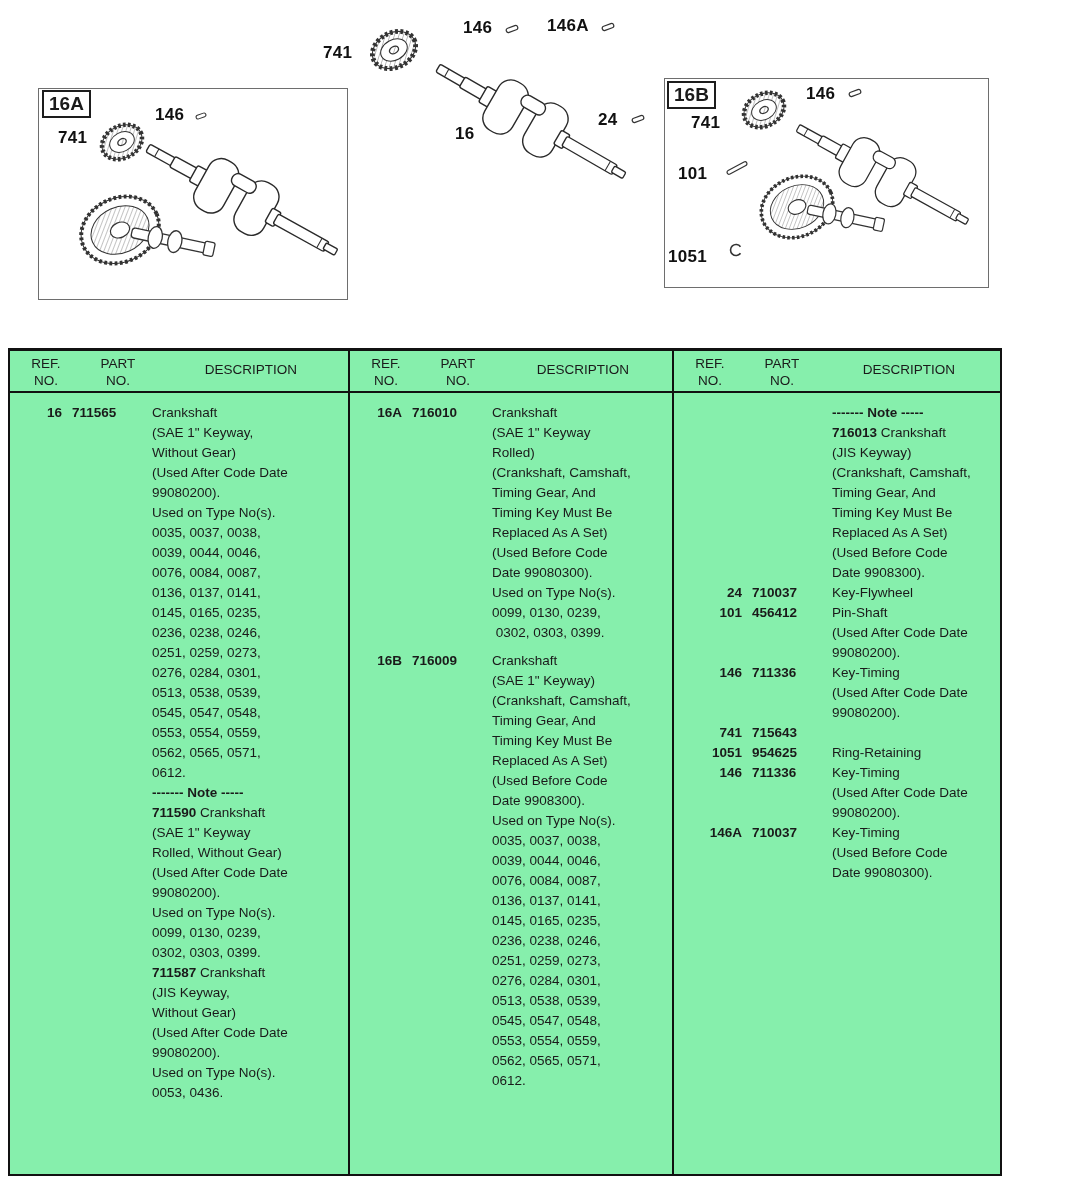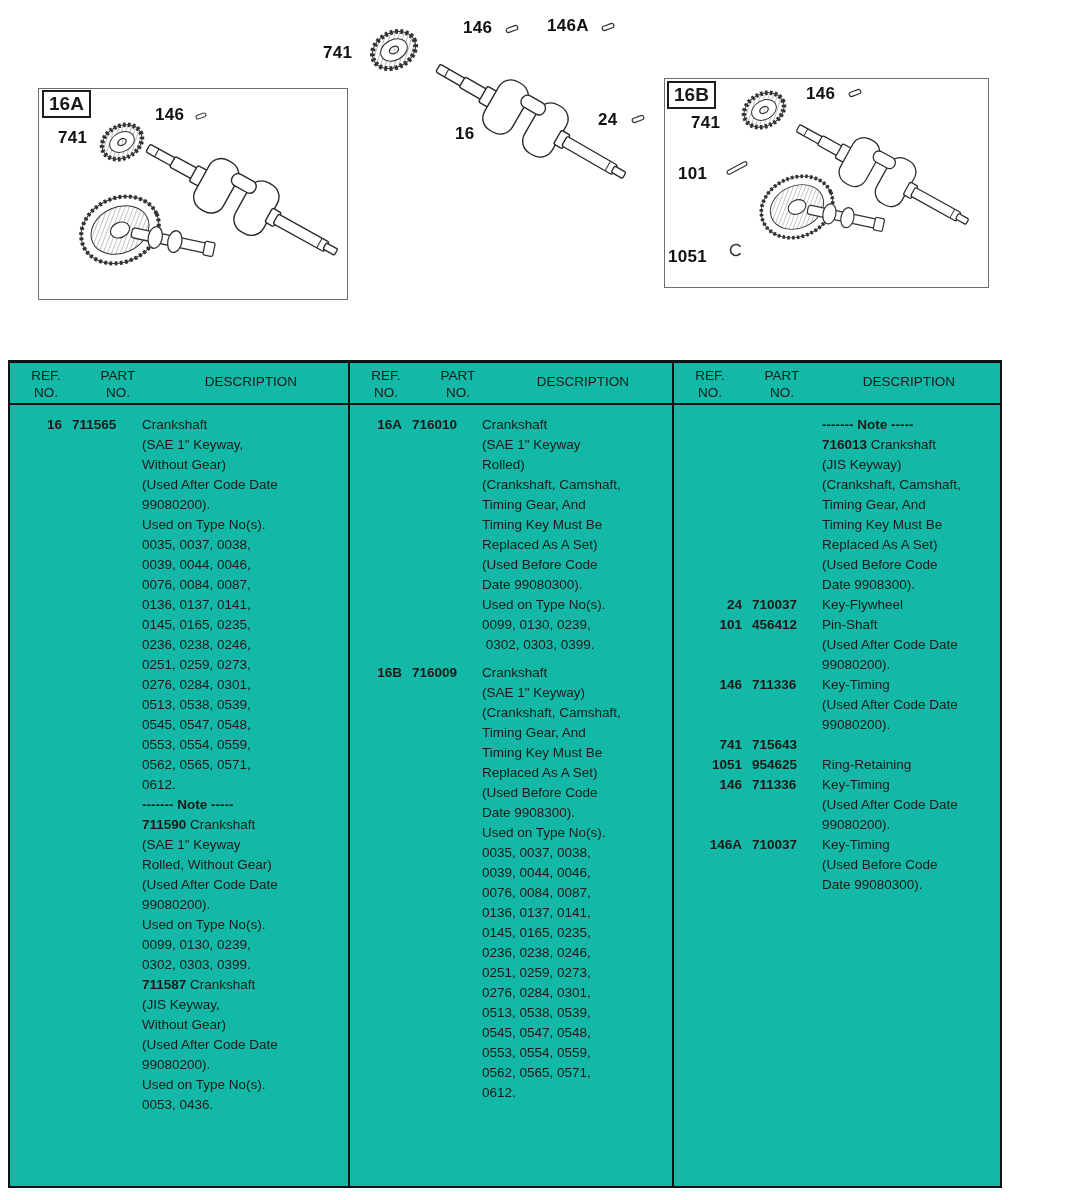--- a/index.html
+++ b/index.html
@@ -6,40 +6,40 @@
   html,body { width:1073px; height:1200px; background:#fff; }
   body { font-family:"Liberation Sans", sans-serif; color:#1a1a1a; position:relative; overflow:hidden; }
   .stage { position:absolute; left:0; top:0; width:1073px; height:1200px; }
   .art { position:absolute; left:0; top:0; }
   .box { position:absolute; border:1px solid #6e6e6e; background:transparent; }
   .box-a { left:38px; top:88px; width:310px; height:212px; }
   .box-b { left:664px; top:78px; width:325px; height:210px; }
   .tag { position:absolute; font-weight:bold; font-size:19px; line-height:24px; border:2px solid #1d1d1d; padding:0 5px; background:#fff; }
   .callout { position:absolute; font-weight:bold; font-size:17px; line-height:20px; color:#111; letter-spacing:0.3px; }
 
-  .parts-table { position:absolute; left:8px; top:360px; width:994px; height:828px;
+  .parts-table { position:absolute; left:8px; top:348px; width:994px; height:828px;
     border-top:3px solid #111; border-bottom:2px solid #111;
-    border-left:2px solid #111; border-right:2px solid #111; display:flex; background:#14b8a6; }
+    border-left:2px solid #111; border-right:2px solid #111; display:flex; background:#86efac; }
   .colgroup { display:flex; flex-direction:column; border-right:2px solid #111; }
   .colgroup:last-child { border-right:none; }
   .cg0 { width:340px; } .cg1 { width:324px; } .cg2 { flex:1; }
 
   .thead { display:flex; height:42px; border-bottom:2px solid #111; padding-top:4px; }
   .th { font-size:13.5px; line-height:17px; text-align:center; }
   .th span { display:block; }
   .th-ref { width:72px; }
   .th-part { width:72px; }
   .th-desc { flex:1; align-self:flex-end; padding-bottom:13px; }
 
   .tbody { padding-top:10px; font-size:13.5px; line-height:20px; }
   .trow { display:flex; align-items:flex-start; }
   .gap-top { margin-top:8px; }
   .c-ref { width:52px; text-align:right; font-weight:bold; flex:none; }
   .c-part { width:60px; margin-left:10px; font-weight:bold; flex:none; }
-  .c-desc { flex:1; margin-left:10px; padding-right:4px; }
+  .c-desc { flex:1; margin-left:20px; padding-right:4px; }
   .cg2 .c-ref { width:68px; }
   .dline { white-space:pre-wrap; }
   .b { font-weight:bold; }
 </style>
 </head>
 <body>
 
 <div class="stage">
 
   <svg class="art" width="1073" height="360" viewBox="0 0 1073 360">

